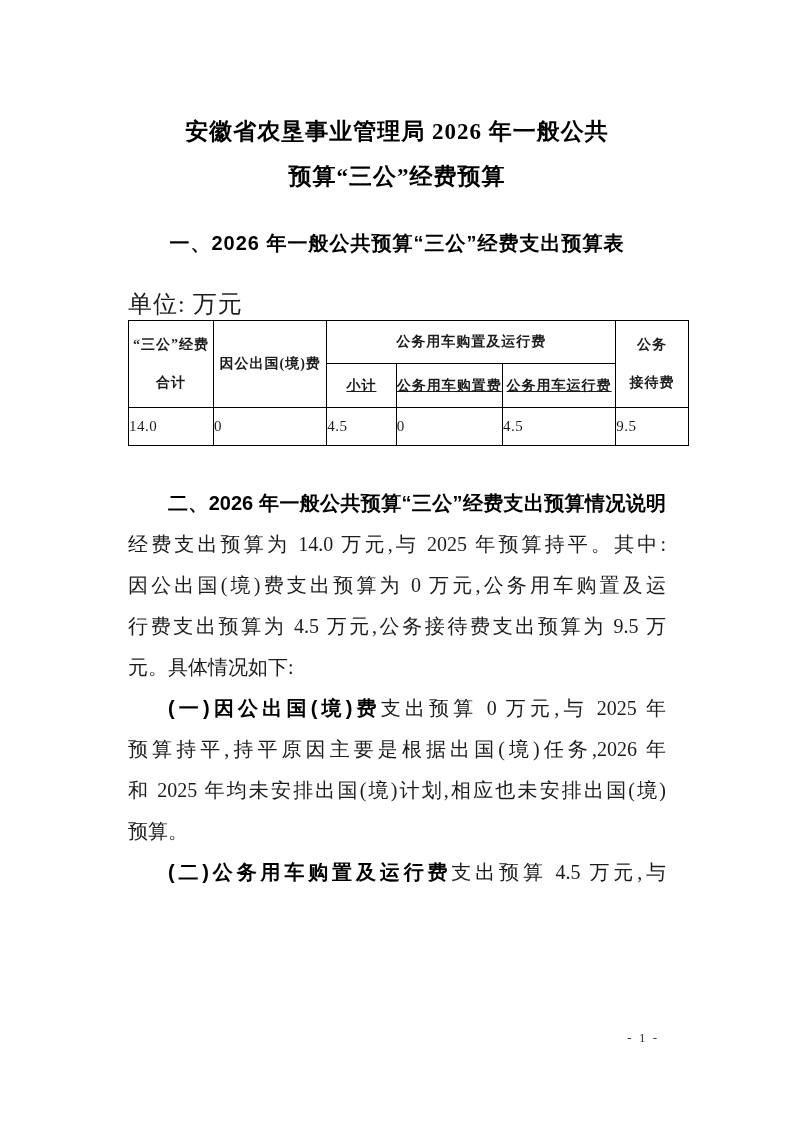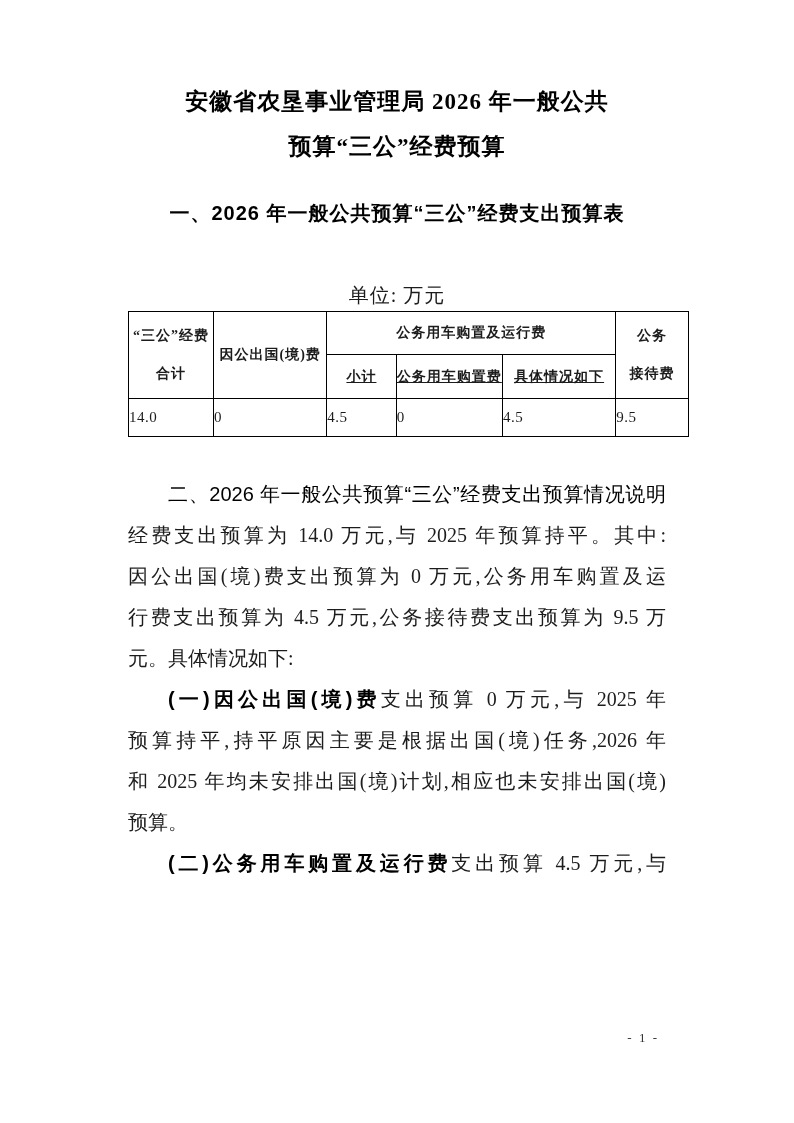--- a/index.html
+++ b/index.html
@@ -7,21 +7,21 @@
     padding: 0;
     background: #ffffff;
   }
   .page {
     position: relative;
     width: 748px;
     height: 1123px;
     margin: 0 auto;
     background: #ffffff;
     box-sizing: border-box;
-    padding: 79px 105px 0 105px;
+    padding: 109px 105px 0 105px;
     font-family: "Liberation Serif", "DejaVu Serif", serif;
     color: #1c1c1c;
     overflow: hidden;
   }
   .doc-title {
     margin: 0;
     font-size: 23px;
     font-weight: 700;
     text-align: center;
     line-height: 45px;
@@ -34,23 +34,23 @@
     margin: 30px 0 0 0;
     font-size: 20px;
     line-height: 28px;
     font-weight: 700;
     text-align: center;
     letter-spacing: 1px;
     font-family: "Liberation Sans", "DejaVu Sans", sans-serif;
     color: #000;
   }
   .unit-label {
-    margin-top: 56px;
-    text-align: center;
-    font-size: 20px;
+    margin-top: 35px;
+    text-align: left;
+    font-size: 24px;
     line-height: 25px;
     letter-spacing: 1px;
   }
 
   table.budget {
     border-collapse: collapse;
     table-layout: fixed;
     width: calc(100% + 23px);
     margin-top: 3px;
   }
@@ -71,21 +71,21 @@
   }
   tr.hdr-row-1 { height: 43px; }
   tr.hdr-row-2 { height: 44px; text-decoration: underline; }
   tr.data-row  { height: 38px; }
   .thl { display: block; line-height: 38px; }
 
   .section2-heading {
     margin: 37px 0 0 0;
     font-size: 20px;
     line-height: 41px;
-    font-weight: 400;
+    font-weight: 700;
     font-family: "Liberation Sans", "DejaVu Sans", sans-serif;
     color: #000;
     text-indent: 40px;
     text-align: justify;
     text-align-last: justify;
   }
   .para { margin: 0; }
   .line {
     font-size: 20px;
     line-height: 41px;
@@ -143,21 +143,21 @@
         <th rowspan="2">因公出国(境)费</th>
         <th colspan="3">公务用车购置及运行费</th>
         <th rowspan="2">
           <span class="thl">公务</span>
           <span class="thl">接待费</span>
         </th>
       </tr>
       <tr class="hdr-row-2">
         <th>小计</th>
         <th>公务用车购置费</th>
-        <th>具体情况如下</th>
+        <th>公务用车运行费</th>
       </tr>
       <tr class="data-row">
         <td>14.0</td>
         <td>0</td>
         <td>4.5</td>
         <td>0</td>
         <td>4.5</td>
         <td>9.5</td>
       </tr>
     </tbody>

